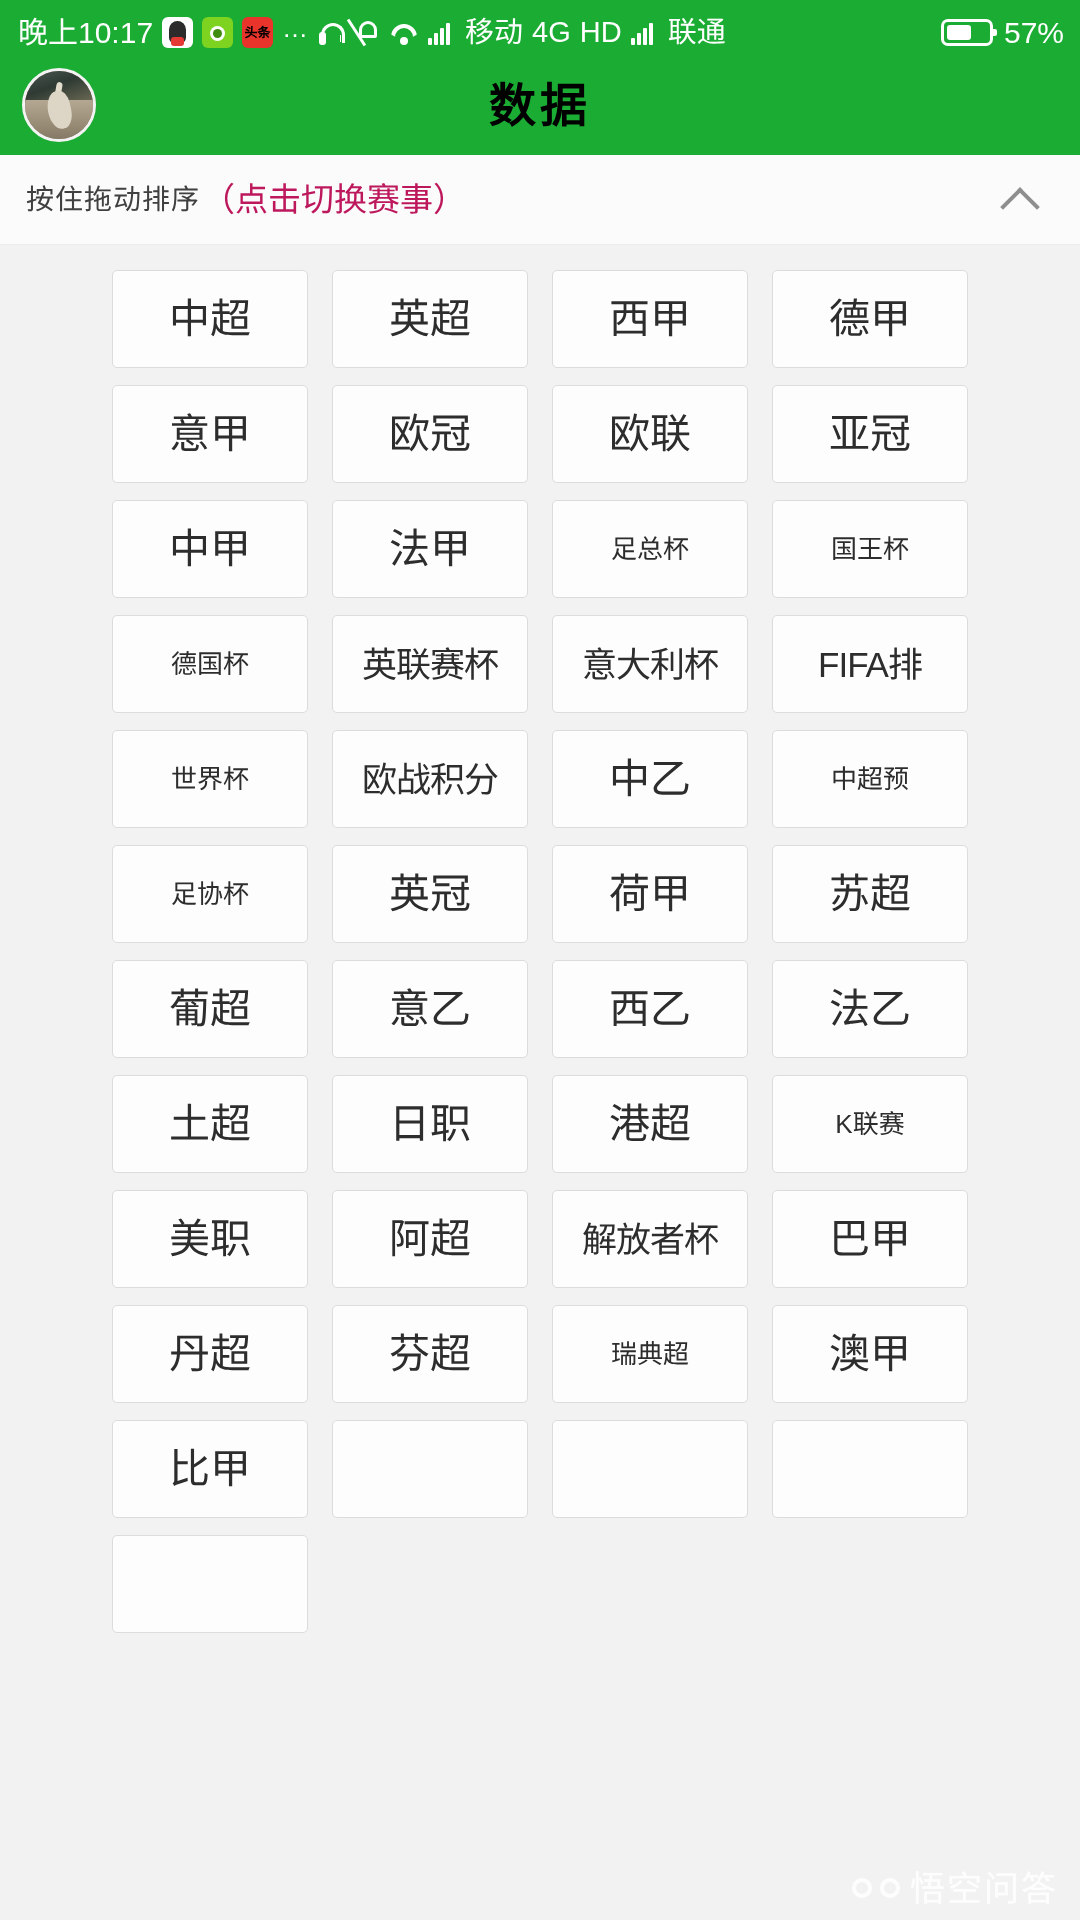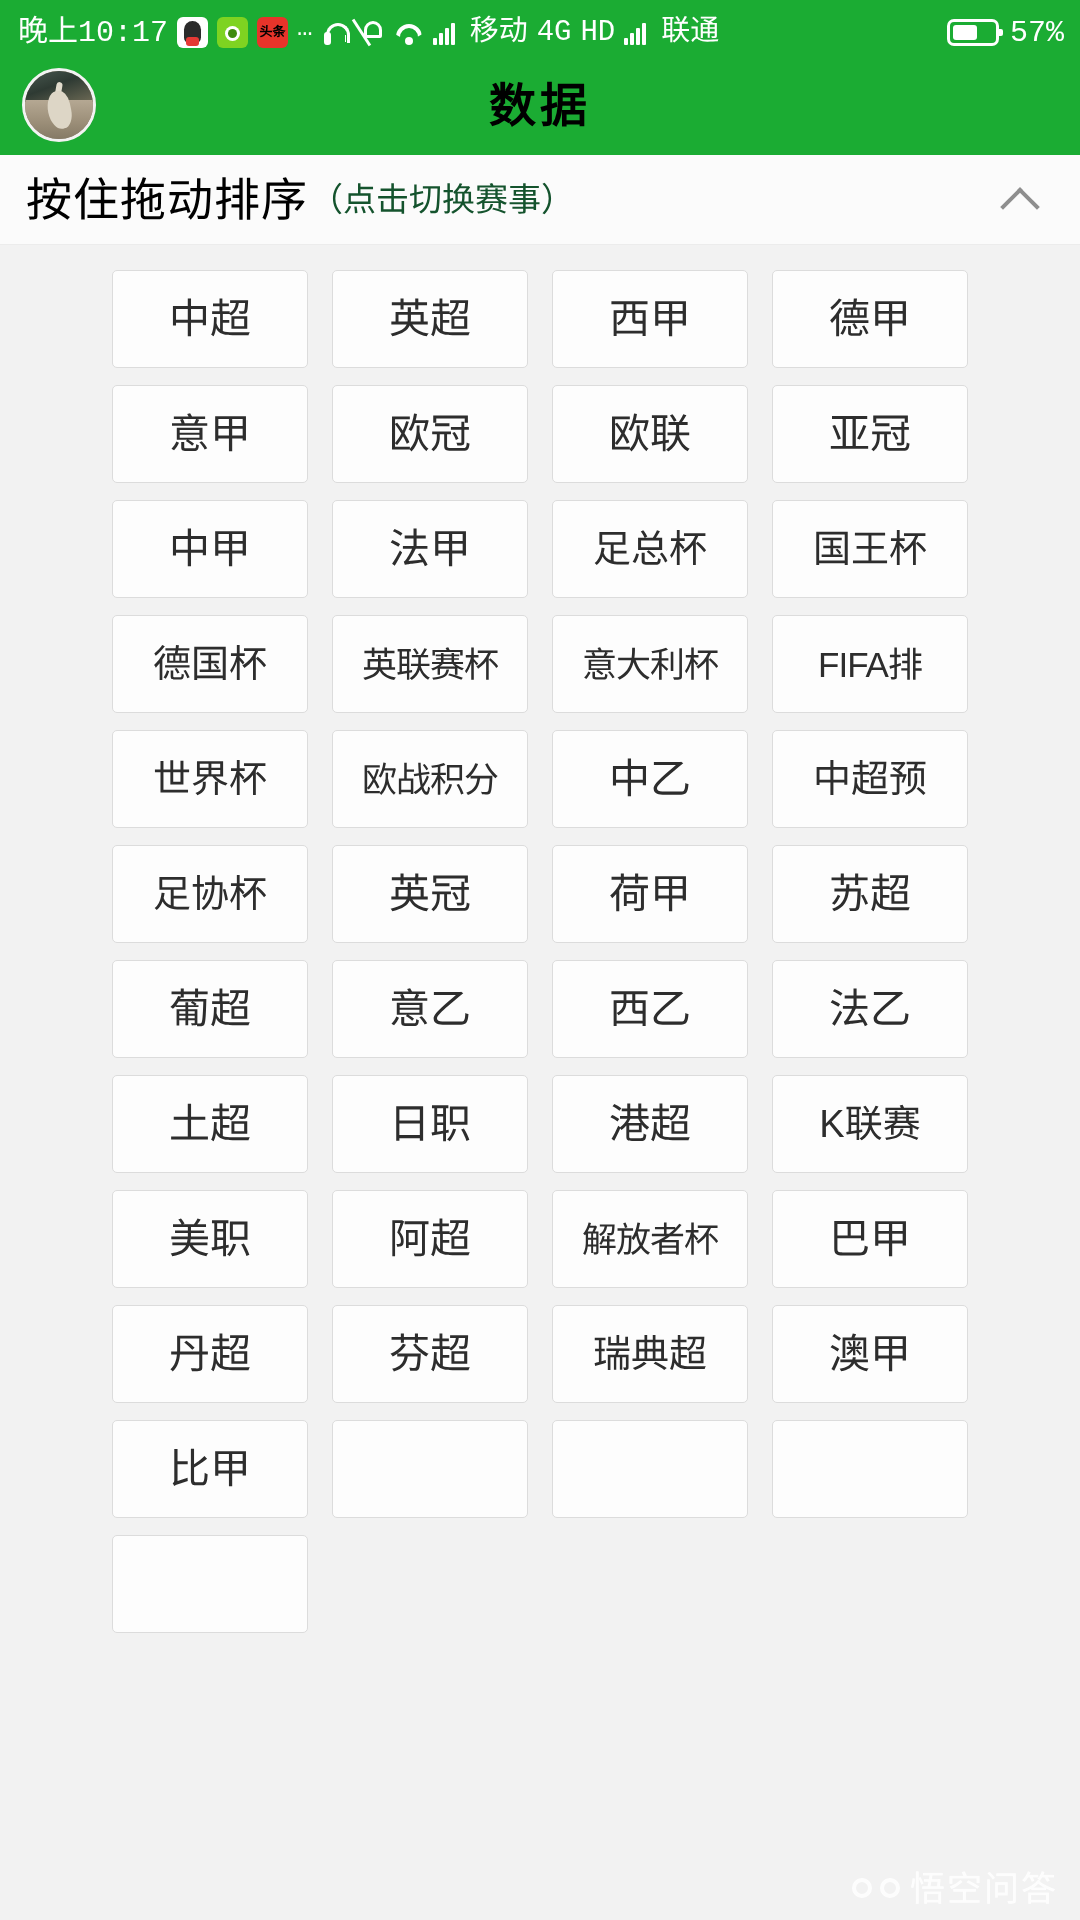--- a/index.html
+++ b/index.html
@@ -26,21 +26,20 @@
   
   .statusbar {
     height: 56px;
     background: #1bac33;
     display: flex;
     align-items: center;
     padding: 9px 16px 0 18px;
     box-sizing: border-box;
     color: #ffffff;
     gap: 9px;
-    font-family: Liberation Mono, monospace;
   }
   .sb-clock {
     font-size: 30px;
     line-height: 1;
     letter-spacing: 0px;
     white-space: nowrap;
     font-weight: 400;
   }
   .sb-appicon {
     width: 31px;
@@ -285,29 +284,29 @@
   .sort-header {
     height: 90px;
     background: #fbfbfb;
     display: flex;
     align-items: center;
     padding: 0 30px 0 26px;
     box-sizing: border-box;
     border-bottom: 1px solid #ececec;
   }
   .sort-main {
-    font-size: 46px;
-    color: #000000;
+    font-size: 28px;
+    color: #404040;
     line-height: 1;
     letter-spacing: 1px;
     white-space: nowrap;
   }
   .sort-sub {
     font-size: 33px;
-    color: #14532d;
+    color: #be185d;
     line-height: 1;
     white-space: nowrap;
     margin-left: 2px;
   }
   .sort-spacer { flex: 1 1 auto; }
   .chevron-up {
     width: 46px; height: 46px;
     position: relative;
     flex: none;
     margin-right: 6px;
@@ -349,21 +348,21 @@
     display: flex;
     align-items: center;
     justify-content: center;
     box-sizing: border-box;
     color: #2d2d2d;
     font-size: 41px;
     line-height: 1;
     letter-spacing: 0px;
     user-select: none;
   }
-  .tile.len3 { font-size: 38px; }
+  .tile.len3 { font-size: 26px; }
   .tile.len4 { font-size: 35px; letter-spacing: -1px; }
   .tile.empty { color: transparent; }
 
   
   .watermark {
     position: absolute;
     right: 22px;
     bottom: 14px;
     display: flex;
     align-items: center;

